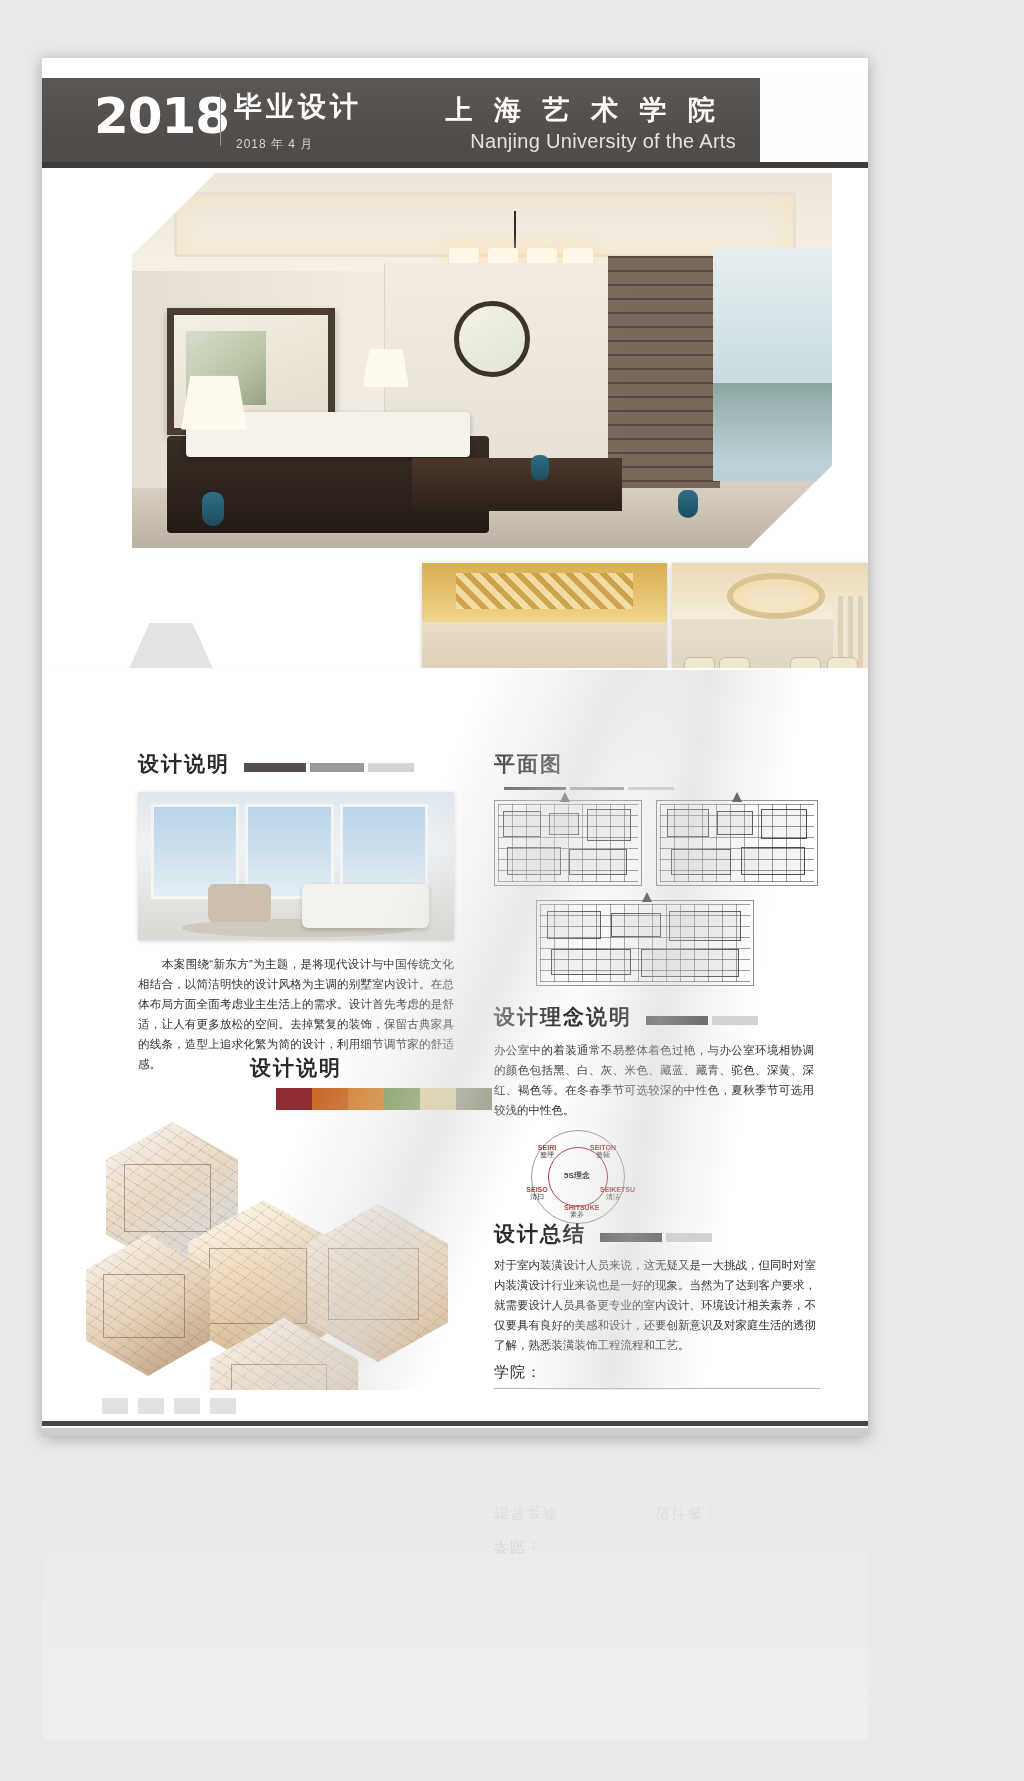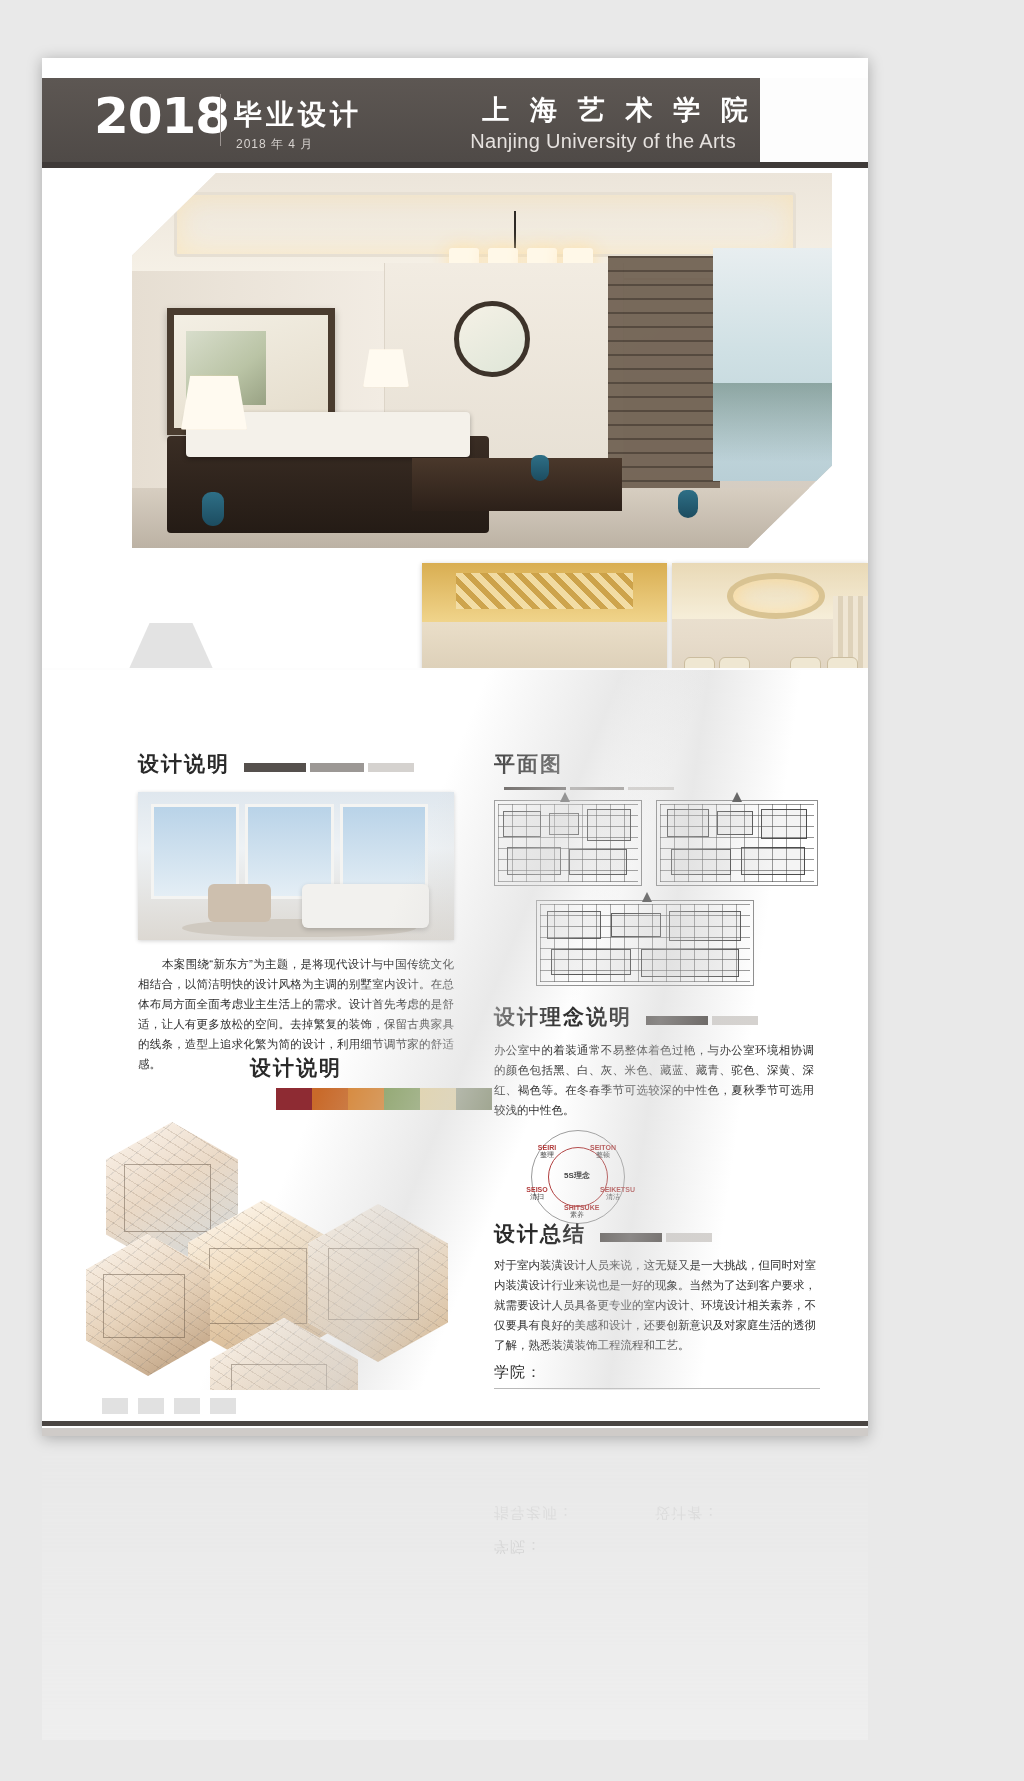--- a/index.html
+++ b/index.html
@@ -36,34 +36,34 @@
     background:#58524f;
     background:linear-gradient(180deg,#5d5753 0%,#4f4a47 100%);
     color:#fff;
   }
   .header .year{
     position:absolute;left:52px;top:9px;
     font-size:50px;font-weight:bold;letter-spacing:-1px;
     font-family:"DejaVu Sans",sans-serif;
   }
   .header .zh-title{
-    position:absolute;left:192px;top:18px;
+    position:absolute;left:192px;top:10px;
     font-size:28px;font-weight:bold;letter-spacing:4px;
   }
   .header .date{
     position:absolute;left:194px;top:58px;
     font-size:12px;color:#d8d4d1;letter-spacing:1px;
   }
   .header .sep-line{
     position:absolute;left:178px;top:16px;width:1px;height:52px;background:#9b9491;
   }
   .header .uni-zh{
-    position:absolute;right:5px;top:14px;
+    position:absolute;right:38px;top:14px;
     font-size:27px;font-weight:bold;letter-spacing:7px;
-    font-family:Liberation Serif, serif;
+    font-family:Liberation Sans, sans-serif;
   }
   .header .uni-en{
     position:absolute;right:24px;top:52px;
     font-size:20px;color:#e6e2df;letter-spacing:.3px;
   }
   .header .ghost{
     position:absolute;right:70px;top:14px;
     font-size:62px;font-style:italic;font-weight:bold;
     color:rgba(255,255,255,.12);
     font-family:"Liberation Serif",serif;

